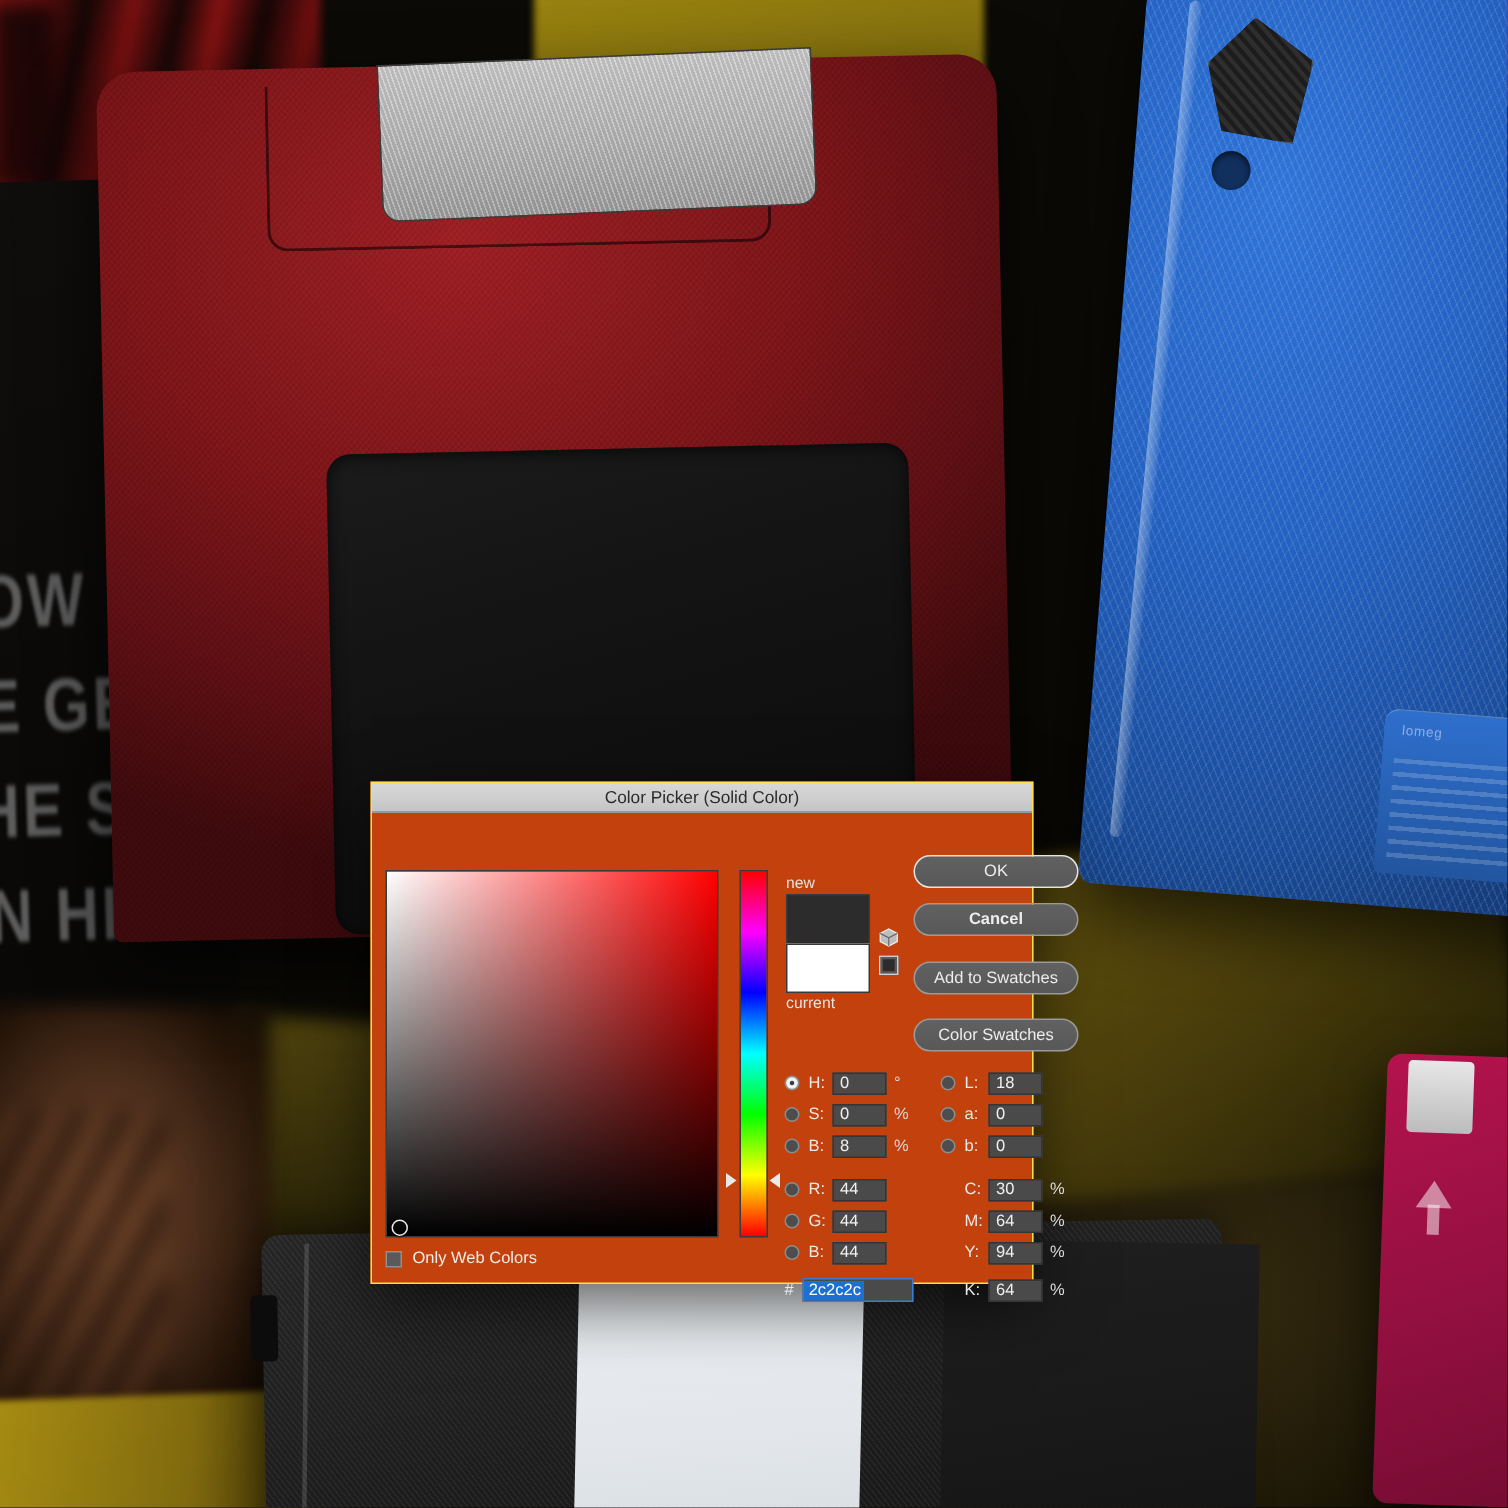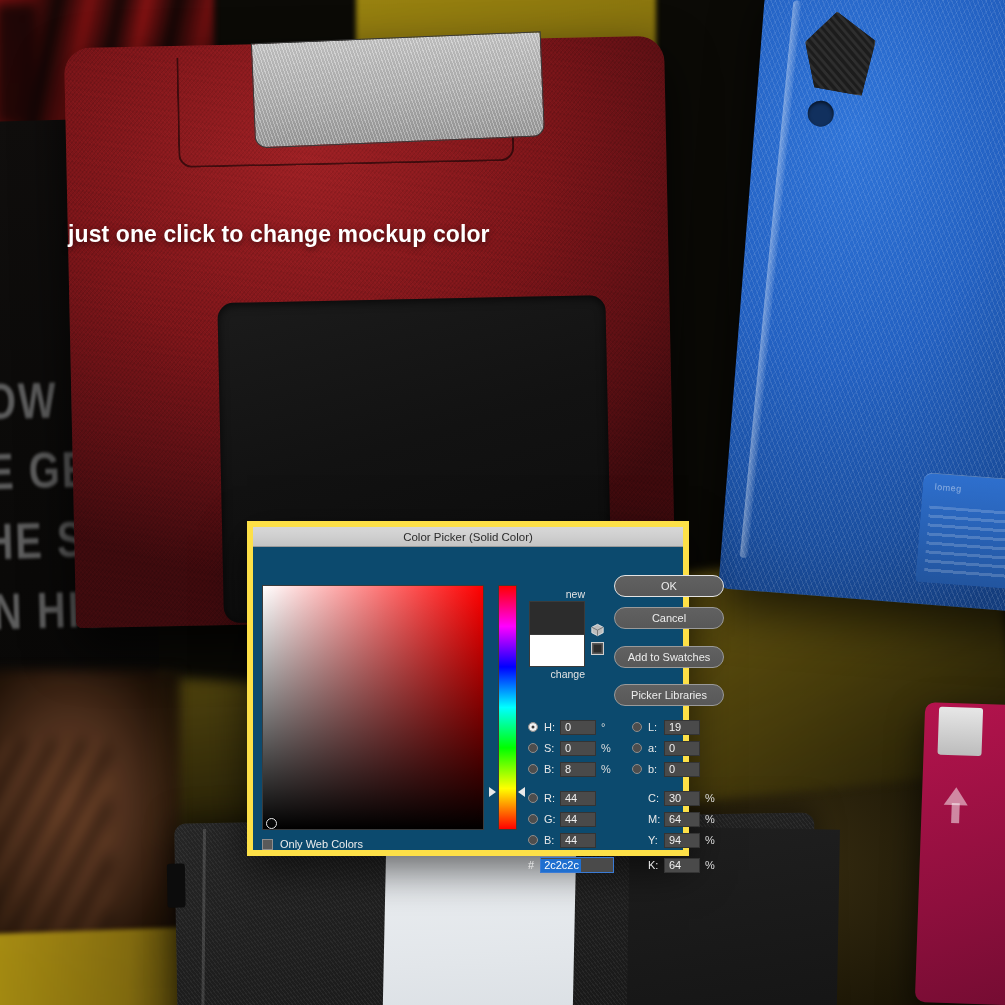--- a/index.html
+++ b/index.html
@@ -265,22 +265,22 @@
     font-size: 37px; font-weight: 700; letter-spacing: .5px; line-height: 1.02;
   }
   .headline .h2 {
     font-size: 23px; font-weight: 700; letter-spacing: .1px; margin-top: 7px;
   }
 
   
   .dialog {
     position:absolute; left:247px; top:521px; width:442px; height:335px;
     z-index: 50;
-    background:#0c4a6e;
-    border: 6px solid #fde047;
+    background:#c2410c;
+    border: 1px solid #fde047;
     box-shadow: 0 14px 40px rgba(0,0,0,.6);
     font-size: 11px; color:#e8e8e8;
     user-select:none;
   }
   .titlebar {
     height: 20px;
     background: linear-gradient(180deg,#d8d8d8 0%, #cfcfcf 50%, #c4c4c4 100%);
     border-bottom:1px solid #9a9a9a;
     display:flex; align-items:center; justify-content:center;
     color:#2b2b2b; font-size:11.5px;
@@ -310,21 +310,21 @@
       #00ff00 66.6%, #ffff00 83.3%, #ff0000 100%);
     border:1px solid #3b3b3b;
     cursor: pointer;
   }
   .hue-arrow { position:absolute; top:240px; width:0; height:0; }
   .hue-arrow.left  { left:236px;  border-top:5px solid transparent; border-bottom:5px solid transparent; border-left:7px solid #e9e9e9; }
   .hue-arrow.right { left:265px;  border-top:5px solid transparent; border-bottom:5px solid transparent; border-right:7px solid #e9e9e9; }
 
   
   .preview-wrap { position:absolute; left:276px; top:40px; width:56px; }
-  .pv-label { text-align:right; font-size:10.5px; color:#e4e4e4; line-height:14px; }
+  .pv-label { text-align:left; font-size:10.5px; color:#e4e4e4; line-height:14px; }
   .pv-box { width:56px; height:33px; border:1px solid #3a3a3a; }
   .pv-new { background:#2c2c2c; border-bottom:none; }
   .pv-cur { background:#ffffff; }
 
   .warn-col { position:absolute; left:338px; top:76px; width:16px; }
   .cube-ico { width:13px; height:14px; display:block; }
   .web-ico {
     width:13px; height:13px; margin-top:5px;
     border:1.5px solid #cfcfcf; background:#2c2c2c;
     box-shadow: inset 0 0 0 1.5px #5a5a5a;
@@ -334,21 +334,21 @@
   .btn {
     position:absolute; left:361px; width:110px; height:22px;
     border-radius:11px; border:1px solid #9a9a9a;
     background: linear-gradient(180deg,#616161,#585858);
     color:#ededed; font-size:11px;
     display:flex; align-items:center; justify-content:center;
     cursor:pointer;
   }
   .btn.default { border-color:#e4e4e4; }
   .btn-ok  { top:28px; }
-  .btn-can { top:60px; }
+  .btn-can { top:60px;font-weight:bold; }
   .btn-add { top:99px; }
   .btn-lib { top:137px; }
 
   
   .fields { position:absolute; left:275px; top:172px; width:196px; }
   .row { position:absolute; height:16px; display:flex; align-items:center; }
   .radio {
     width:10px; height:10px; border-radius:50%;
     border:1px solid #8d8d8d; background:#4d4d4d;
     margin-right:6px; flex:none; cursor:pointer;
@@ -430,21 +430,20 @@
   </div>
 
   <div class="floppy-dark">
     <div class="fd-notch"></div>
     <div class="fd-edge"></div>
     <div class="fd-white-label"></div>
     <div class="fd-right-dark"></div>
   </div>
 
   <div class="headline">
-    <div class="h2">just one click to change mockup color</div>
   </div>
 
   <div class="dialog">
 
     <div class="titlebar">
       <span>Color Picker (Solid Color)</span>
     </div>
 
     <div class="dlg-body">
 
@@ -453,36 +452,36 @@
       </div>
 
       <div class="hue-strip"></div>
       <div class="hue-arrow left"></div>
       <div class="hue-arrow right"></div>
 
       <div class="preview-wrap">
         <div class="pv-label">new</div>
         <div class="pv-box pv-new"></div>
         <div class="pv-box pv-cur"></div>
-        <div class="pv-label">change</div>
+        <div class="pv-label">current</div>
       </div>
 
       <div class="warn-col">
         <svg class="cube-ico" viewBox="0 0 16 16">
           <polygon points="8,1 15,4.6 15,11.4 8,15 1,11.4 1,4.6" fill="#bdbdbd" stroke="#efefef" stroke-width="1"></polygon>
           <polyline points="1,4.6 8,8.2 15,4.6" fill="none" stroke="#6a6a6a" stroke-width="1"></polyline>
           <line x1="8" y1="8.2" x2="8" y2="15" stroke="#6a6a6a" stroke-width="1"></line>
         </svg>
         <div class="web-ico"></div>
       </div>
 
       <div class="btn default btn-ok">OK</div>
       <div class="btn btn-can">Cancel</div>
       <div class="btn btn-add">Add to Swatches</div>
-      <div class="btn btn-lib">Picker Libraries</div>
+      <div class="btn btn-lib">Color Swatches</div>
 
       <div class="fields">
 
         <div class="row" style="left:0; top:0;">
           <span class="radio on"></span>
           <span class="lbl">H:</span>
           <span class="inp">0</span>
           <span class="unit">°</span>
         </div>
         <div class="row" style="left:0; top:21px;">
@@ -510,21 +509,21 @@
         </div>
         <div class="row" style="left:0; top:113px;">
           <span class="radio"></span>
           <span class="lbl">B:</span>
           <span class="inp">44</span>
         </div>
 
         <div class="row" style="left:104px; top:0;">
           <span class="radio"></span>
           <span class="lbl">L:</span>
-          <span class="inp">19</span>
+          <span class="inp">18</span>
         </div>
         <div class="row" style="left:104px; top:21px;">
           <span class="radio"></span>
           <span class="lbl">a:</span>
           <span class="inp">0</span>
         </div>
         <div class="row" style="left:104px; top:42px;">
           <span class="radio"></span>
           <span class="lbl">b:</span>
           <span class="inp">0</span>

